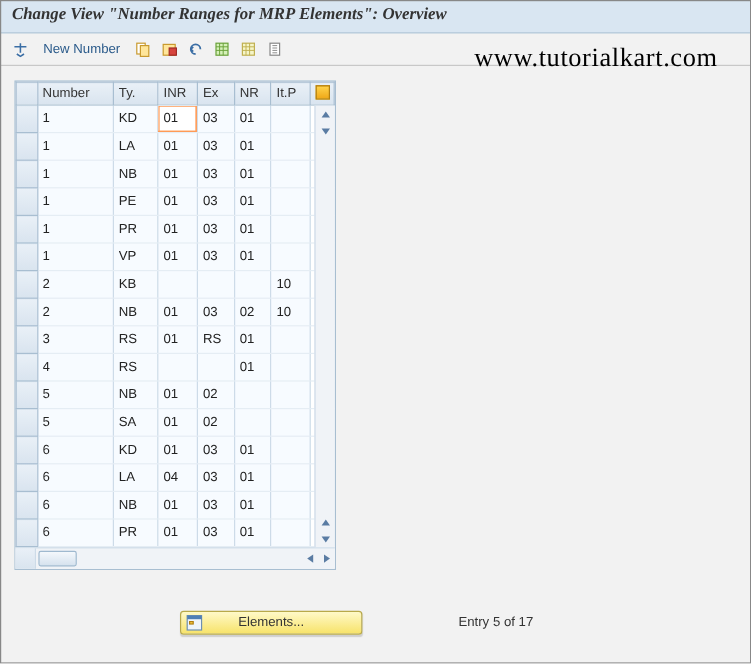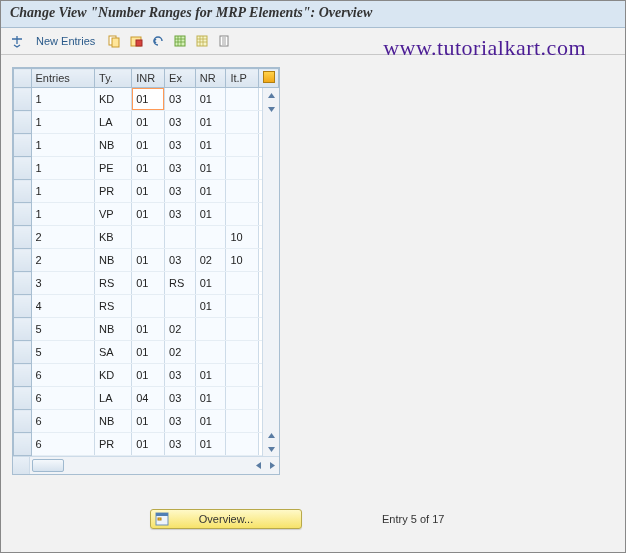--- a/index.html
+++ b/index.html
@@ -190,22 +190,22 @@
     top:2px;
   }
   .entry-text {
     margin-left: 80px;
     color: #333;
   }
   
   .watermark {
     position: absolute;
     top: 35px;
-    right: 40px;
-    color: #4c1d95;
+    right: 28px;
+    color: #000000;
     font-size: 22px;
     font-family: Georgia, serif;
     letter-spacing: .5px;
     pointer-events: none;
     user-select: none;
   }
   
   .frame {
     position:absolute;
     inset:0;
@@ -232,21 +232,21 @@
 </div>
 
 <div class="watermark">www.tutorialkart.com</div>
 
 <div class="toolbar">
   <span class="tb-icon">
     <svg width="14" height="14" viewBox="0 0 14 14">
         <path d="M2 5h10M7 2v8M4 11l3 2 3-2" stroke="#3b6ea5" stroke-width="1.3" fill="none"></path>
       </svg>
   </span>
-  <span class="tb-link">New Entries</span>
+  <span class="tb-link">New Number</span>
   <span class="tb-icon">
     <svg width="14" height="14" viewBox="0 0 14 14">
         <rect x="2" y="2" width="7" height="9" fill="#fff" stroke="#c99a2e"></rect>
         <rect x="5" y="4" width="7" height="9" fill="#ffe69a" stroke="#c99a2e"></rect>
       </svg>
   </span>
   <span class="tb-icon">
     <svg width="14" height="14" viewBox="0 0 14 14">
         <rect x="2" y="3" width="10" height="9" fill="#ffe69a" stroke="#c99a2e"></rect>
         <rect x="7" y="6" width="6" height="6" fill="#d7443e" stroke="#a02b26"></rect>
@@ -287,21 +287,21 @@
           <col style="width: 34px;">
           <col style="width: 30px;">
           <col style="width: 28px;">
           <col style="width: 28px;">
           <col style="width: 30px;">
           <col style="width: 18px;">
         </colgroup>
       <thead>
           <tr id="header-row">
             <th></th>
-            <th>Entries</th>
+            <th>Number</th>
             <th>Ty.</th>
             <th>INR</th>
             <th>Ex</th>
             <th>NR</th>
             <th>It.P</th>
             <th class="last-col"><span class="cfg-icon"></span></th>
           </tr>
         </thead>
       <tbody id="tbody">
           <tr>
@@ -509,18 +509,18 @@
 
 <div class="bottom-bar">
   <div class="position-btn">
     <span class="btn-icon">
       <svg width="14" height="14" viewBox="0 0 14 14">
         <rect x="1" y="1" width="12" height="12" fill="#eef4fb" stroke="#6d8fb3"></rect>
         <rect x="1" y="1" width="12" height="3" fill="#4f7fb5"></rect>
         <rect x="3" y="6" width="3" height="2" fill="#ffd24a" stroke="#b07e10"></rect>
       </svg>
     </span>
-    <span>Overview...</span>
+    <span>Elements...</span>
   </div>
   <span class="entry-text">Entry 5 of 17</span>
 </div>
 
 <div class="frame"></div>
 
 </body></html>

